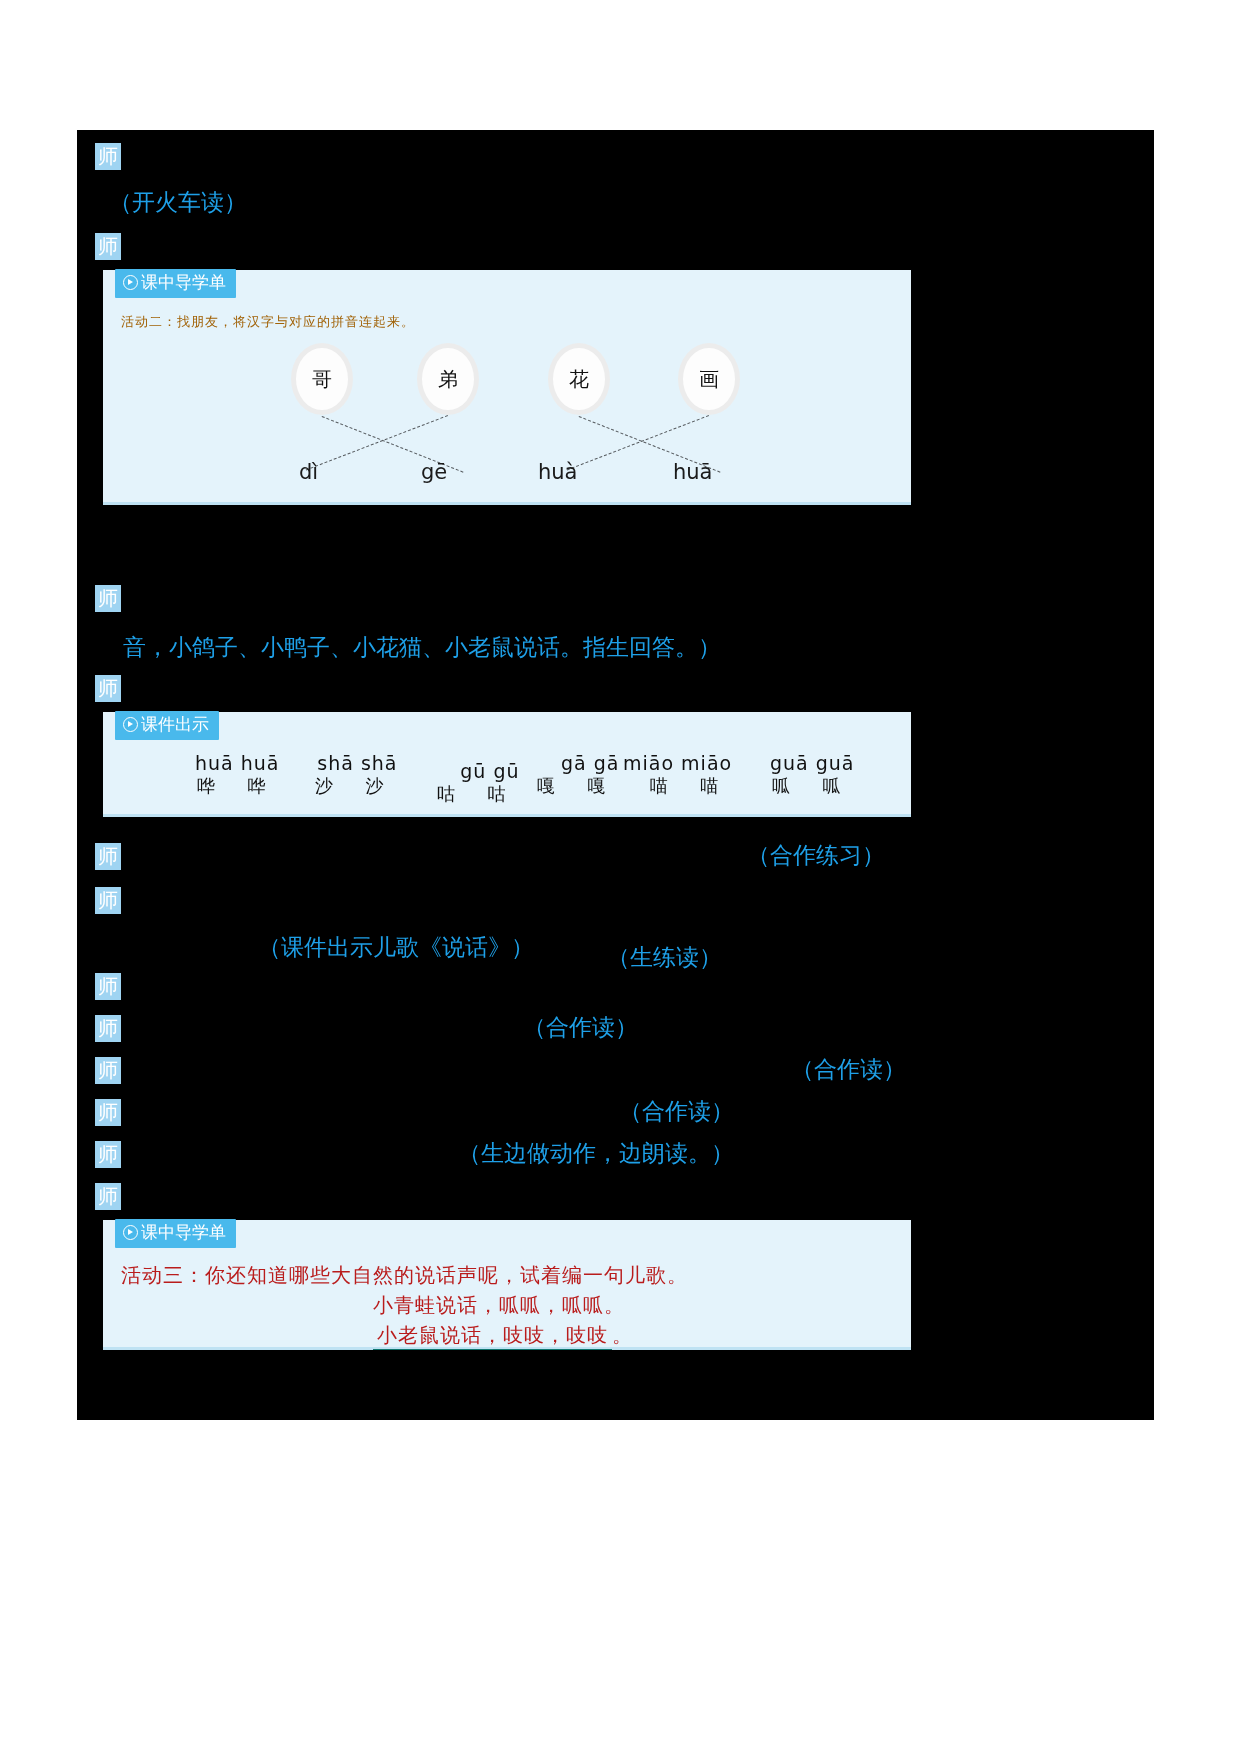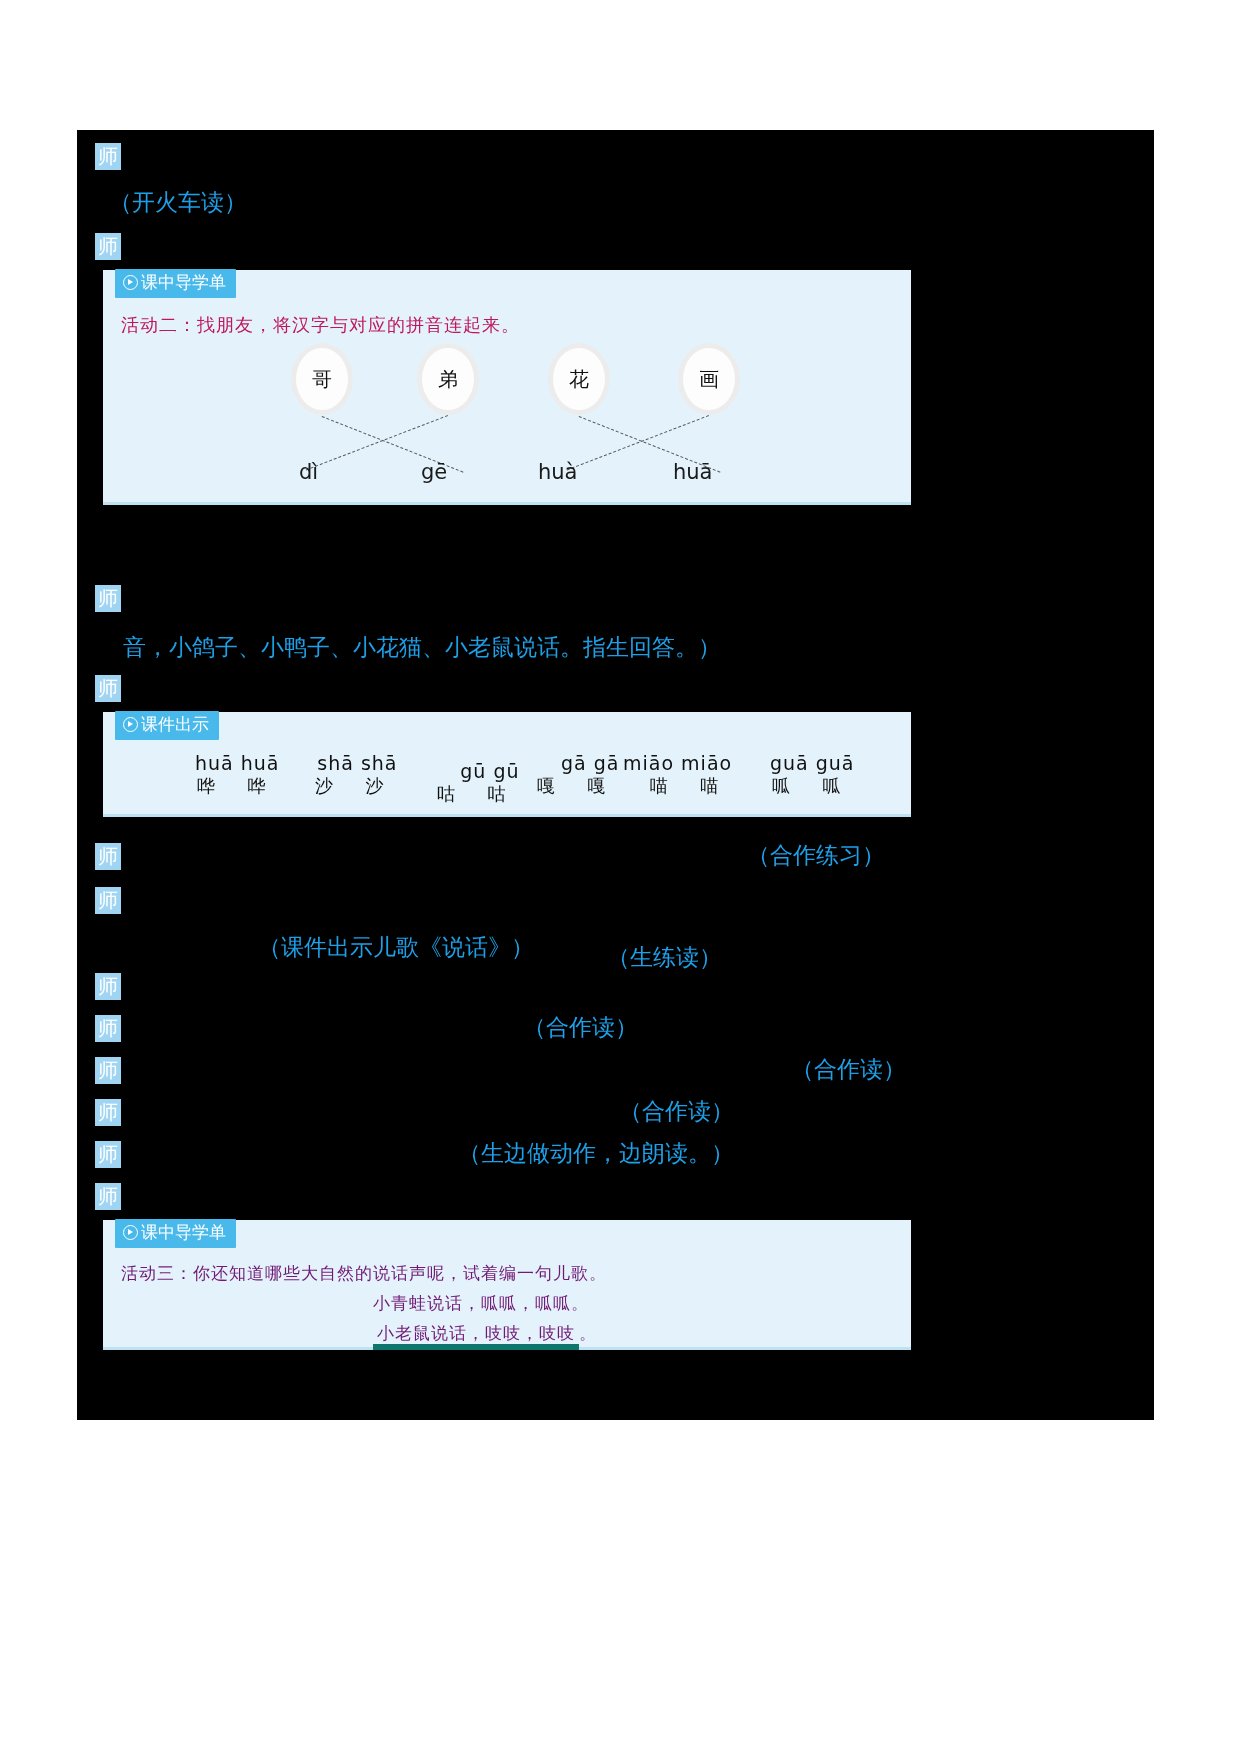--- a/index.html
+++ b/index.html
@@ -99,22 +99,22 @@
     border-bottom: 3.5px solid transparent;
   }
 
   .card-body {
     position: absolute;
     left: 0; right: 0; top: 0; bottom: 0;
   }
 
   .act-text {
     position: absolute;
-    color: #be185d;
-    font-size: 18px;
+    color: #a16207;
+    font-size: 13px;
     font-family: "Liberation Serif", "DejaVu Serif", serif;
     letter-spacing: 1px;
     white-space: nowrap;
   }
 
   
   .bubble {
     position: absolute;
     width: 52px;
     height: 62px;
@@ -159,27 +159,27 @@
   .sound-hz {
     font-family: "Liberation Serif", "DejaVu Serif", serif;
     font-size: 18px;
     color: #111111;
     letter-spacing: 14px;
     padding-left: 14px;
   }
 
   .hs-line {
     position: absolute;
-    color: #701a75;
-    font-size: 17px;
-    font-family: Liberation Sans, sans-serif;
+    color: #b91c1c;
+    font-size: 20px;
+    font-family: Liberation Mono, monospace;
     letter-spacing: 1px;
     white-space: nowrap;
   }
-  .u-line { border-bottom: 6px solid #0f766e; padding: 0 4px 1px 4px; }
+  .u-line { border-bottom: 1px solid #0f766e; padding: 0 4px 1px 4px; }
 </style>
 </head>
 <body>
 
 <div class="page">
   <div class="canvas">
     <div class="inner">
 
       <div class="line" style="left:0px; top:10px;">
         <span class="shi">师</span>

